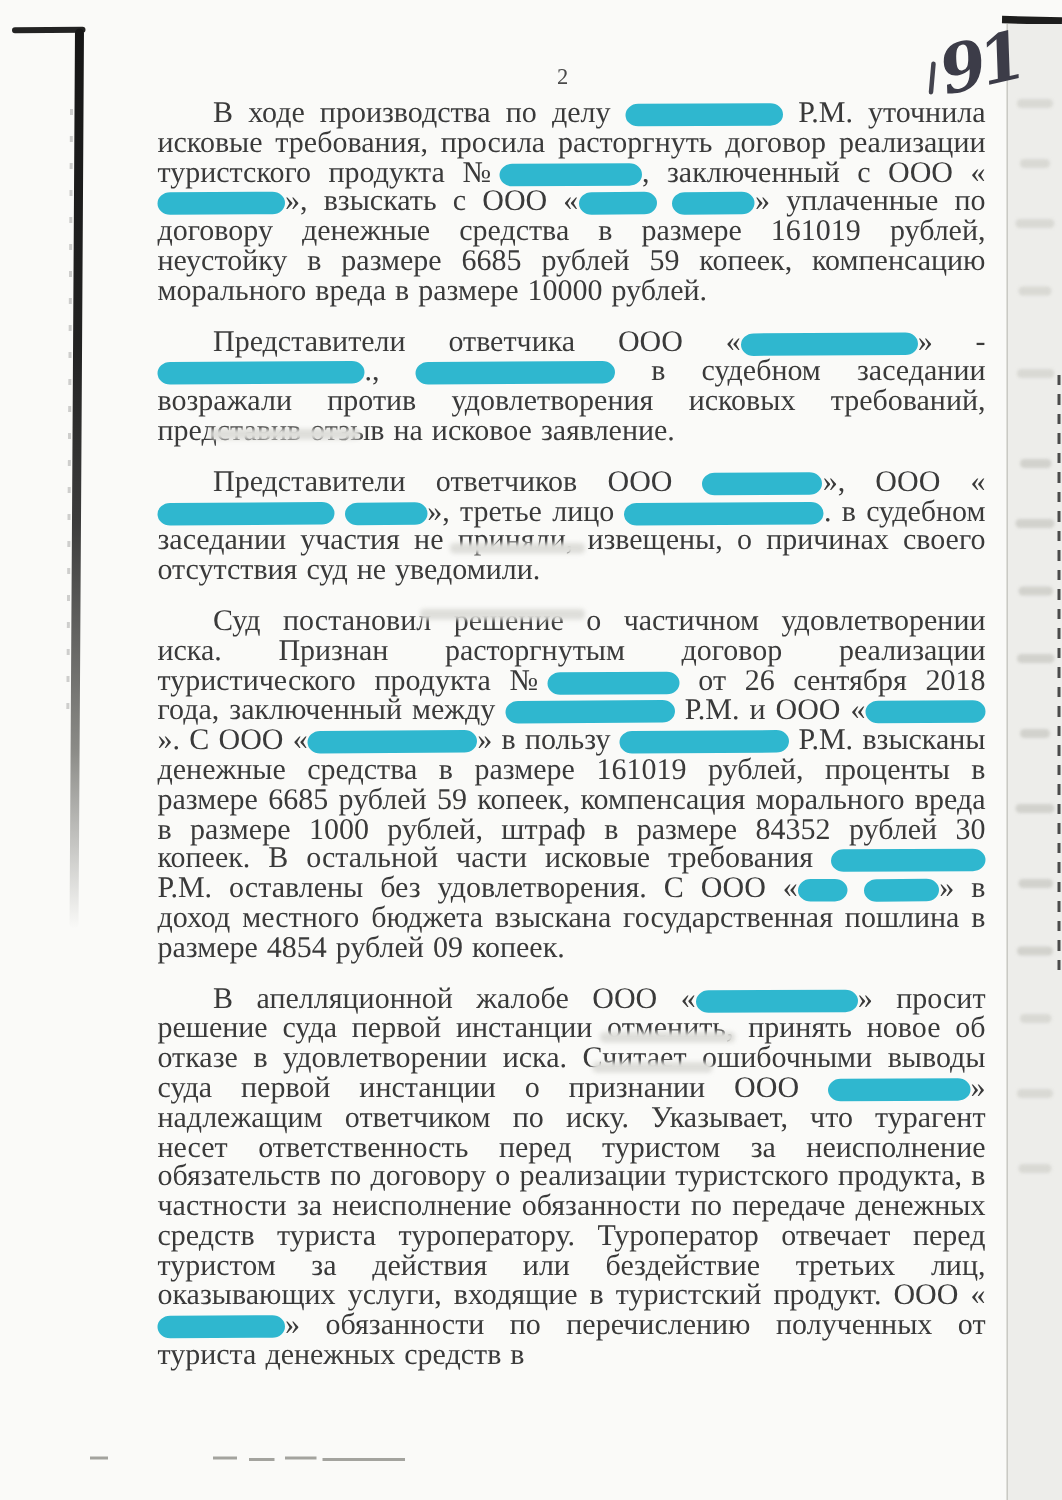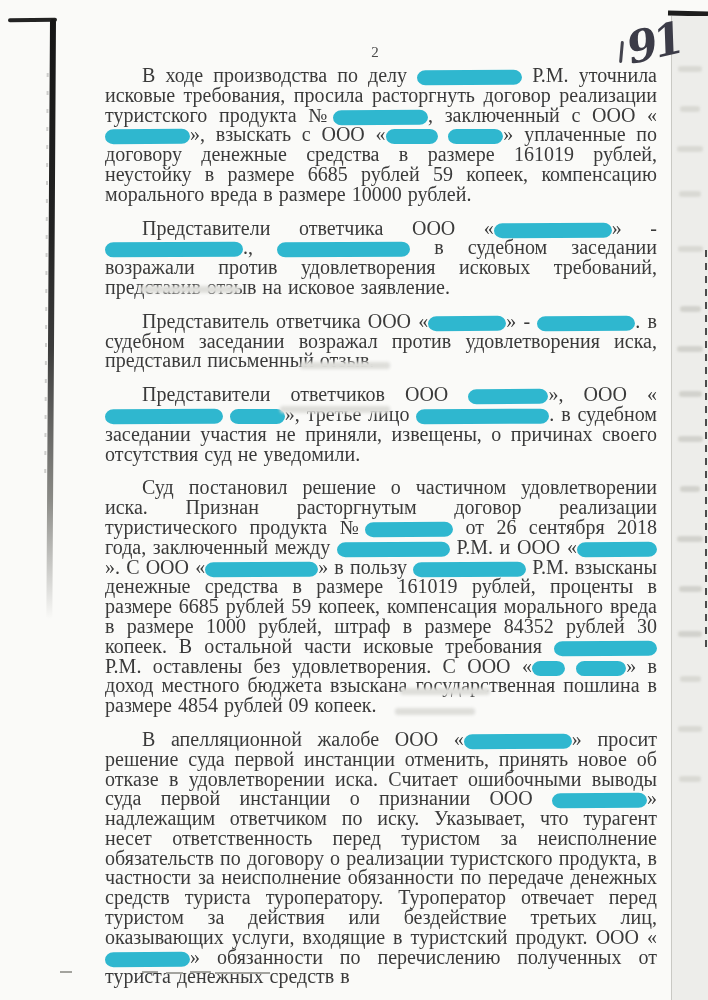--- a/index.html
+++ b/index.html
@@ -80,21 +80,20 @@
   <div class="handwritten">
     <div class="slash"></div>
     <div class="mark">91</div>
   </div>
 
   <div class="page-number">2</div>
 
   <div class="text-block" style="color: rgb(58, 58, 58);">
       <p class="para"><span>В ходе производства по делу </span><span class="redaction" style="width: 105px; background: rgb(47, 183, 207);"></span><span> Р.М. уточнила исковые требования, просила расторгнуть договор реализации туристского продукта №</span><span class="redaction" style="width: 95px; background: rgb(47, 183, 207);"></span><span>, заключенный с ООО «</span><span class="redaction" style="width: 85px; background: rgb(47, 183, 207);"></span><span>», взыскать с ООО «</span><span class="redaction" style="width: 52px; background: rgb(47, 183, 207);"></span><span> </span><span class="redaction" style="width: 55px; background: rgb(47, 183, 207);"></span><span>» уплаченные по договору денежные средства в размере 161019 рублей, неустойку в размере 6685 рублей 59 копеек, компенсацию морального вреда в размере 10000 рублей.</span></p>
       <p class="para"><span>Представители ответчика ООО «</span><span class="redaction" style="width: 118px; background: rgb(47, 183, 207);"></span><span>» - </span><span class="redaction" style="width: 138px; background: rgb(47, 183, 207);"></span><span>., </span><span class="redaction" style="width: 133px; background: rgb(47, 183, 207);"></span><span> в судебном заседании возражали против удовлетворения исковых требований, представив отзыв на исковое заявление.</span></p>
-      <p class="para"><span>Представитель ответчика ООО «</span><span class="redaction" style="width: 78px; background: rgb(47, 183, 207);"></span><span>» - </span><span class="redaction" style="width: 98px; background: rgb(47, 183, 207);"></span><span>. в судебном заседании возражал против удовлетворения иска, представил письменный отзыв.</span></p>
       <p class="para"><span>Представители ответчиков ООО </span><span class="redaction" style="width: 80px; background: rgb(47, 183, 207);"></span><span>», ООО «</span><span class="redaction" style="width: 118px; background: rgb(47, 183, 207);"></span><span> </span><span class="redaction" style="width: 55px; background: rgb(47, 183, 207);"></span><span>», третье лицо </span><span class="redaction" style="width: 133px; background: rgb(47, 183, 207);"></span><span>. в судебном заседании участия не приняли, извещены, о причинах своего отсутствия суд не уведомили.</span></p>
       <p class="para"><span>Суд постановил решение о частичном удовлетворении иска. Признан расторгнутым договор реализации туристического продукта №</span><span class="redaction" style="width: 88px; background: rgb(47, 183, 207);"></span><span> от 26 сентября 2018 года, заключенный между </span><span class="redaction" style="width: 113px; background: rgb(47, 183, 207);"></span><span> Р.М. и ООО «</span><span class="redaction" style="width: 80px; background: rgb(47, 183, 207);"></span><span>». С ООО «</span><span class="redaction" style="width: 113px; background: rgb(47, 183, 207);"></span><span>» в пользу </span><span class="redaction" style="width: 113px; background: rgb(47, 183, 207);"></span><span> Р.М. взысканы денежные средства в размере 161019 рублей, проценты в размере 6685 рублей 59 копеек, компенсация морального вреда в размере 1000 рублей, штраф в размере 84352 рублей 30 копеек. В остальной части исковые требования </span><span class="redaction" style="width: 103px; background: rgb(47, 183, 207);"></span><span> Р.М. оставлены без удовлетворения. С ООО «</span><span class="redaction" style="width: 33px; background: rgb(47, 183, 207);"></span><span> </span><span class="redaction" style="width: 50px; background: rgb(47, 183, 207);"></span><span>» в доход местного бюджета взыскана государственная пошлина в размере 4854 рублей 09 копеек.</span></p>
       <p class="para"><span>В апелляционной жалобе ООО «</span><span class="redaction" style="width: 108px; background: rgb(47, 183, 207);"></span><span>» просит решение суда первой инстанции отменить, принять новое об отказе в удовлетворении иска. Считает ошибочными выводы суда первой инстанции о признании ООО </span><span class="redaction" style="width: 95px; background: rgb(47, 183, 207);"></span><span>» надлежащим ответчиком по иску. Указывает, что турагент несет ответственность перед туристом за неисполнение обязательств по договору о реализации туристского продукта, в частности за неисполнение обязанности по передаче денежных средств туриста туроператору. Туроператор отвечает перед туристом за действия или бездействие третьих лиц, оказывающих услуги, входящие в туристский продукт. ООО «</span><span class="redaction" style="width: 85px; background: rgb(47, 183, 207);"></span><span>» обязанности по перечислению полученных от туриста денежных средств в</span></p>
     </div>
 
   <div class="bleed-blob" style="left:140px;top:286px;width:100px;height:7px"></div>
   <div class="bleed-blob" style="left:300px;top:362px;width:90px;height:7px"></div>
   <div class="bleed-blob" style="left:280px;top:406px;width:110px;height:7px"></div>
   <div class="bleed-blob" style="left:400px;top:688px;width:90px;height:7px"></div>
   <div class="bleed-blob" style="left:395px;top:708px;width:80px;height:7px"></div>

